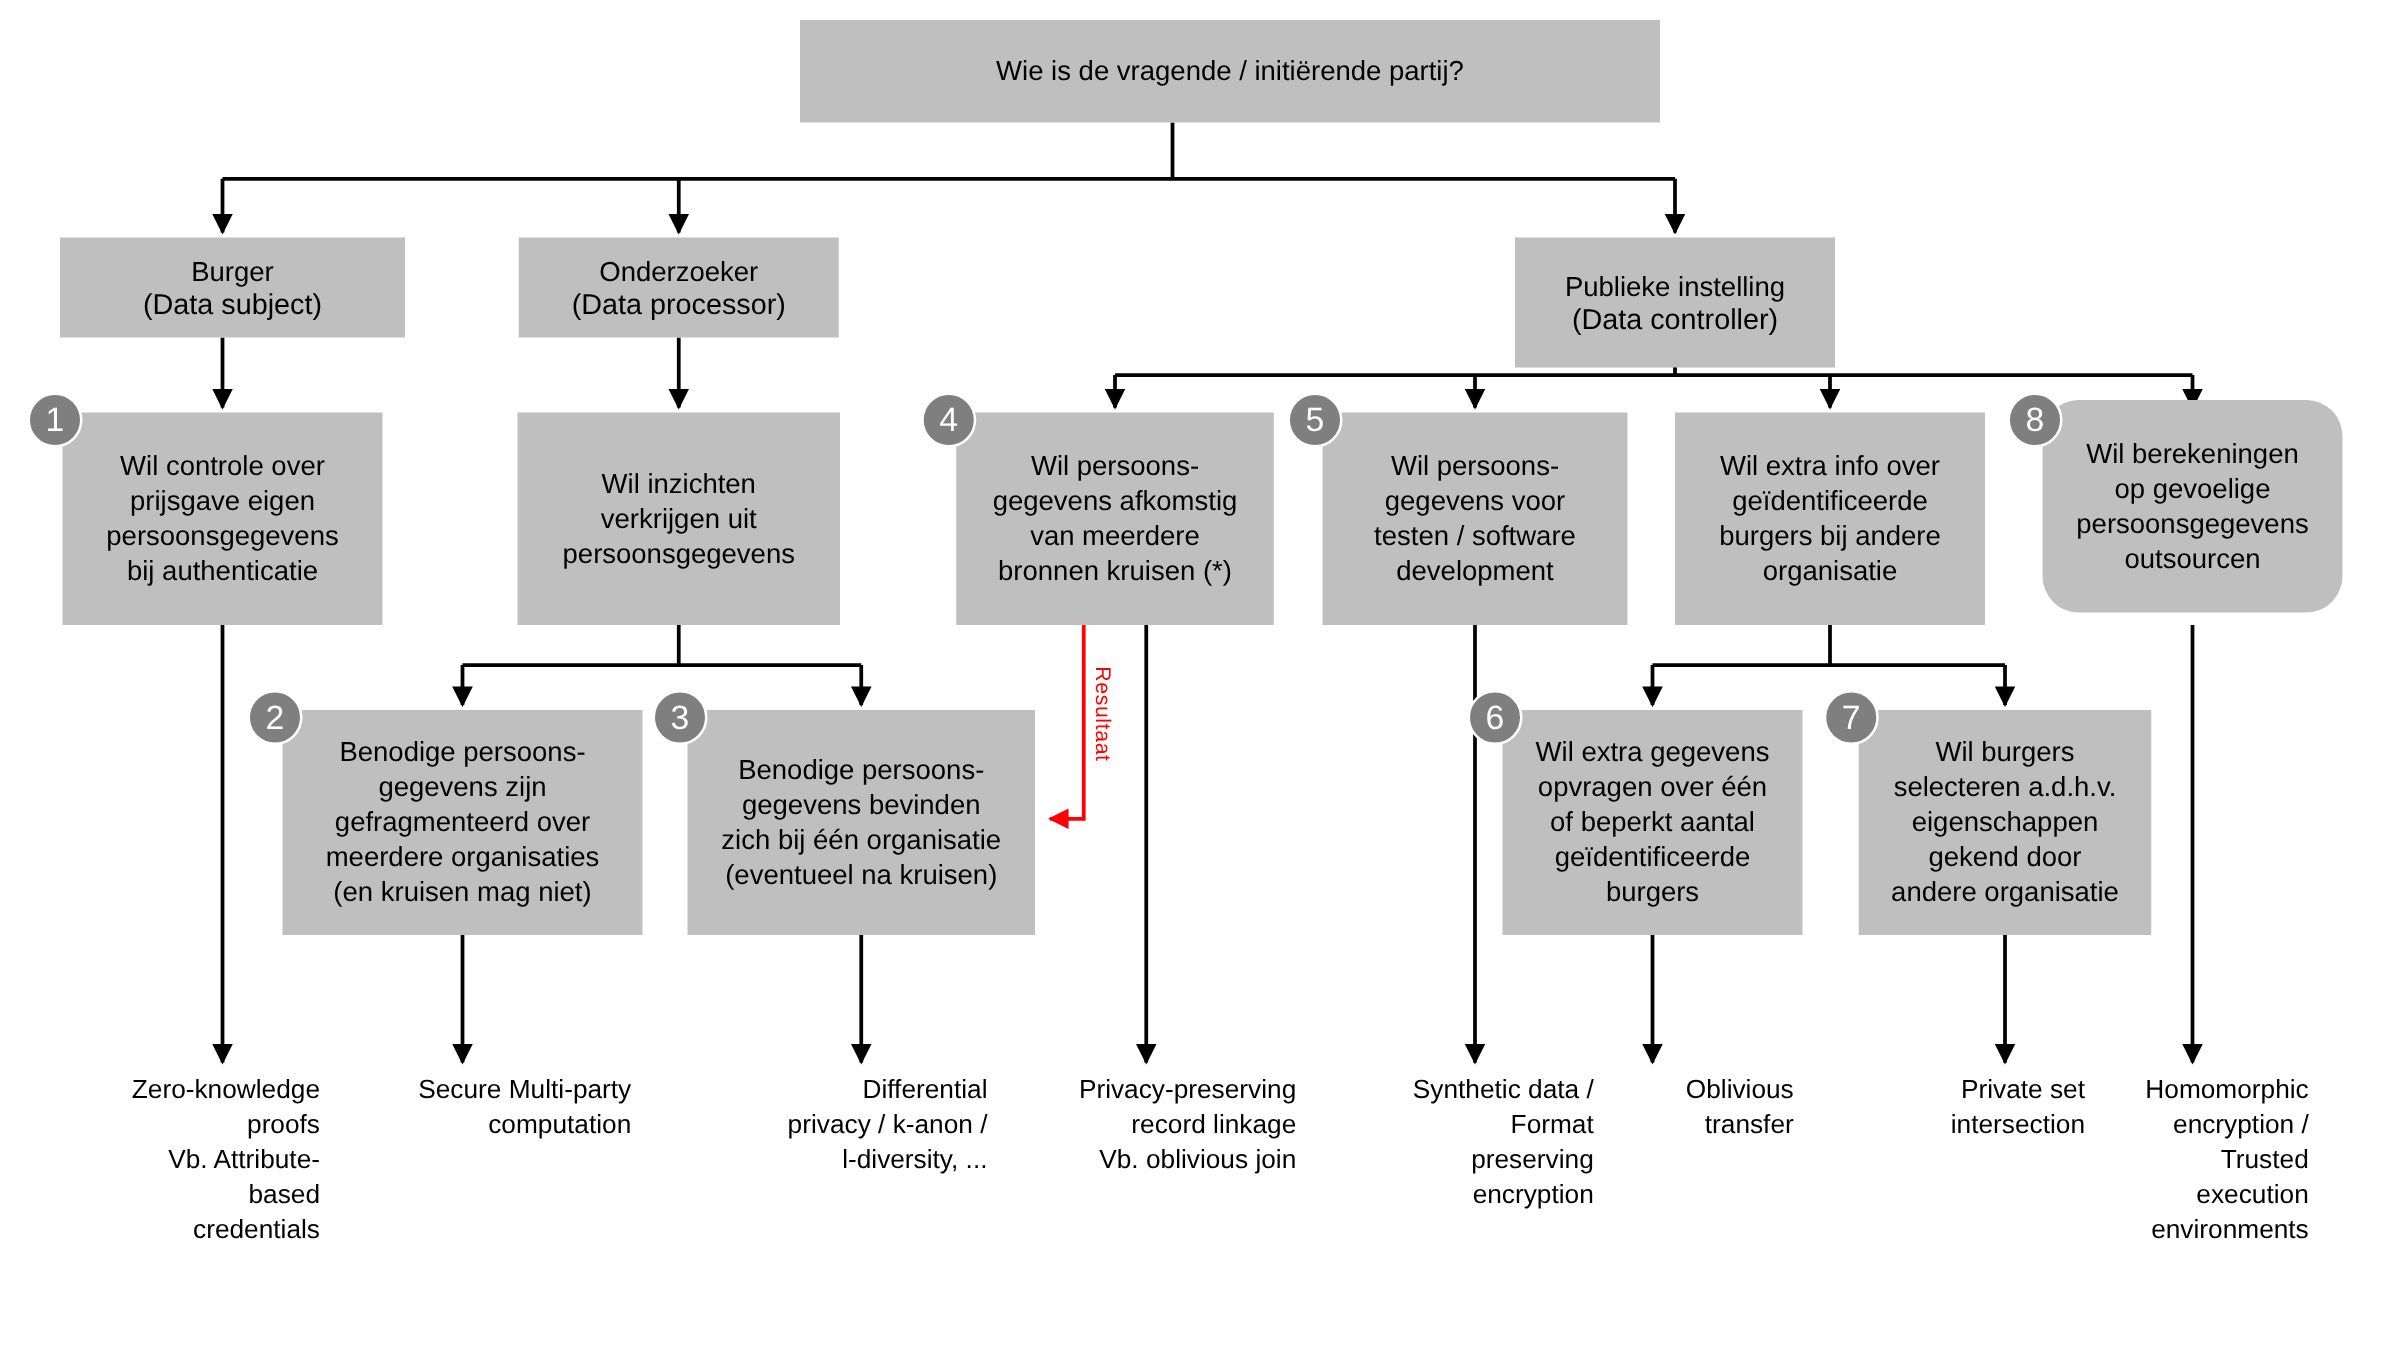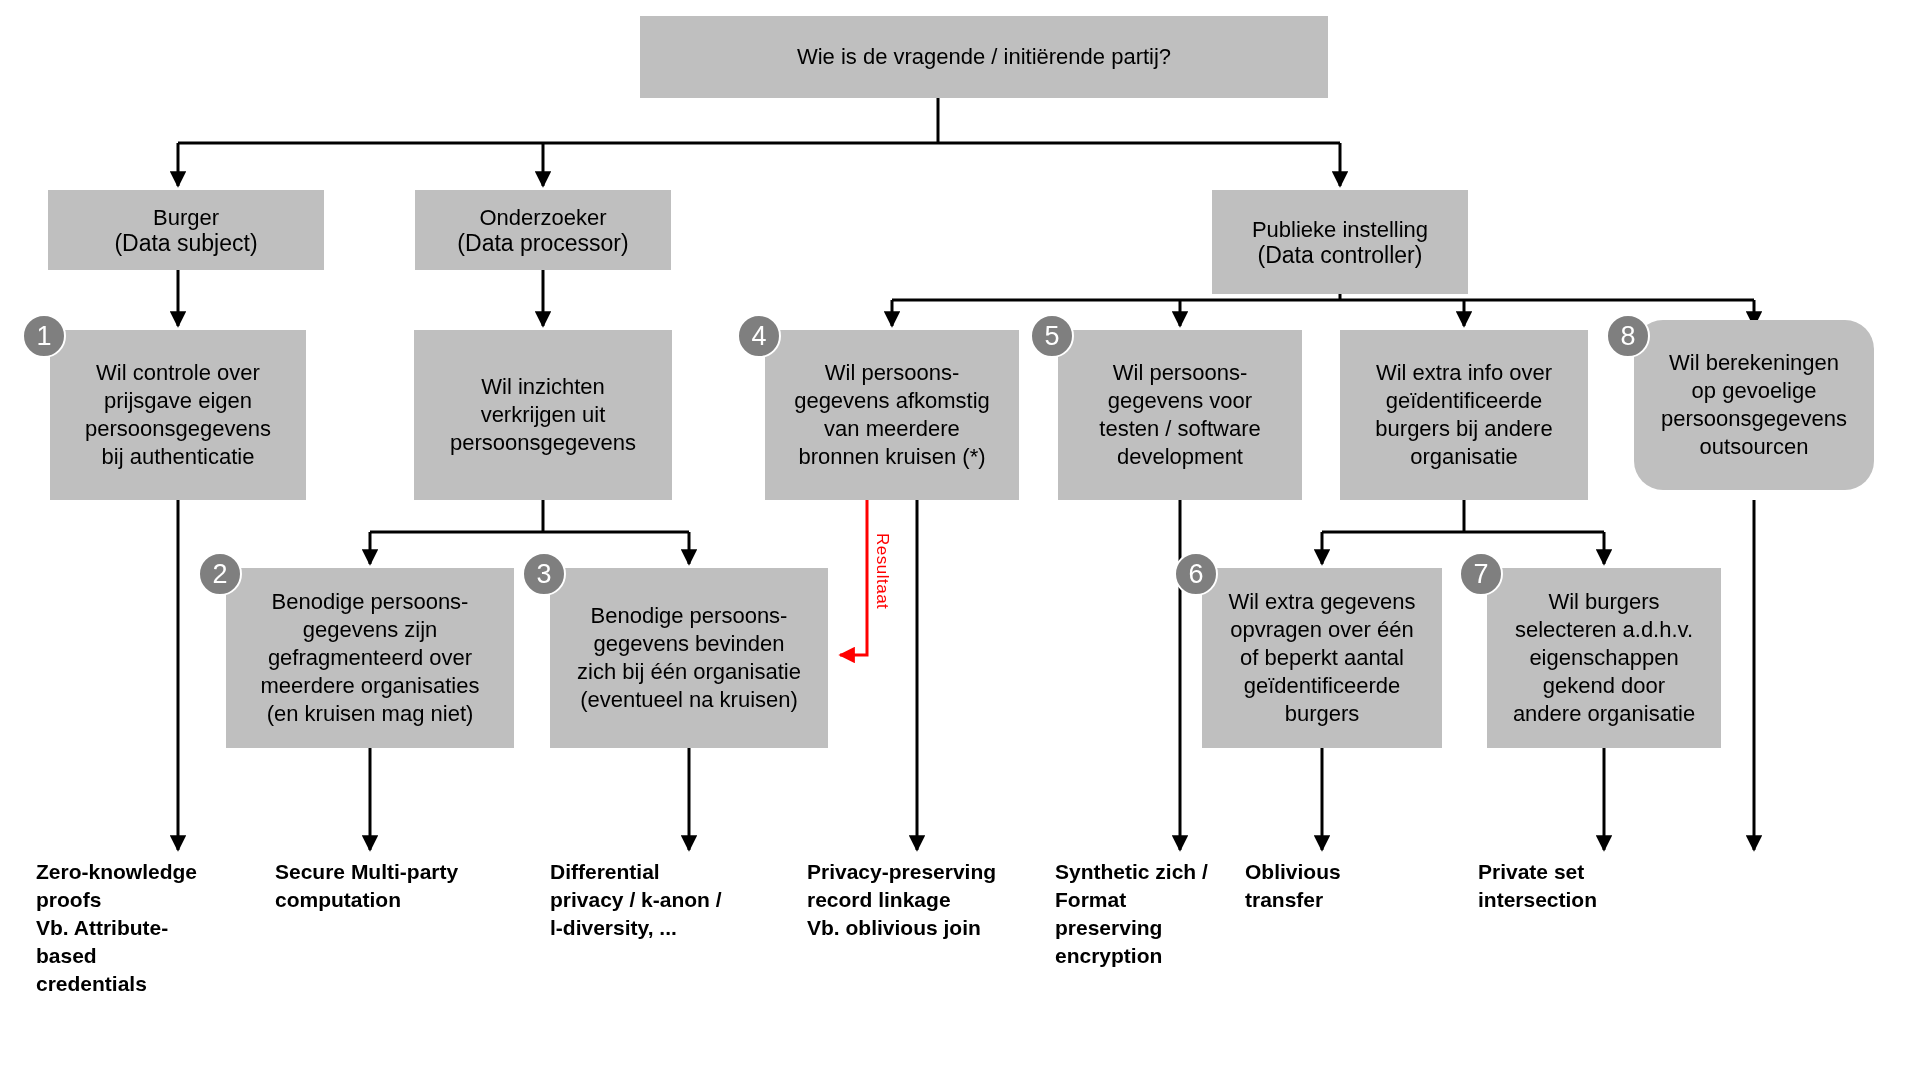--- a/index.html
+++ b/index.html
@@ -14,21 +14,21 @@
   }
   .box .txt{white-space:pre-line;font-size:22px;line-height:28px;}
   .actor .name{font-size:22px;line-height:26px;display:block;}
   .actor .role{font-size:23px;line-height:24px;display:block;}
   .badge{
     position:absolute;width:44px;height:44px;border-radius:50%;background:#7f7f7f;
     border:2px solid #ffffff;box-sizing:border-box;display:flex;align-items:center;justify-content:center;
     color:#ffffff;font-size:27px;line-height:1;
   }
   .outcome{
-    position:absolute;text-align:left;font-weight:bold;font-size:21px;line-height:28px;
+    position:absolute;text-align:right;font-weight:normal;font-size:21px;line-height:28px;
     white-space:pre-line;
   }
   .rot-label{
     position:absolute;writing-mode:vertical-rl;color:#ff0000;font-size:17px;letter-spacing:0.5px;
   }
 </style>
 </head>
 <body>
 
 <div id="stage">
@@ -186,22 +186,27 @@
 based
 credentials</div>
   <div class="outcome" style="left:275px;top:858px;width:230px;">Secure Multi-party
 computation</div>
   <div class="outcome" style="left:550px;top:858px;width:240px;">Differential
 privacy / k-anon /
 l-diversity, ...</div>
   <div class="outcome" style="left:807px;top:858px;width:230px;">Privacy-preserving
 record linkage
 Vb. oblivious join</div>
-  <div class="outcome" style="left:1055px;top:858px;width:220px;">Synthetic zich /
+  <div class="outcome" style="left:1055px;top:858px;width:220px;">Synthetic data /
 Format
 preserving
 encryption</div>
   <div class="outcome" style="left:1245px;top:858px;width:190px;">Oblivious
 transfer</div>
   <div class="outcome" style="left:1478px;top:858px;width:190px;">Private set
 intersection</div>
+  <div class="outcome" style="left:1657px;top:858px;width:190px;">Homomorphic
+encryption /
+Trusted
+execution
+environments</div>
 
 </div>
 
 </body></html>

